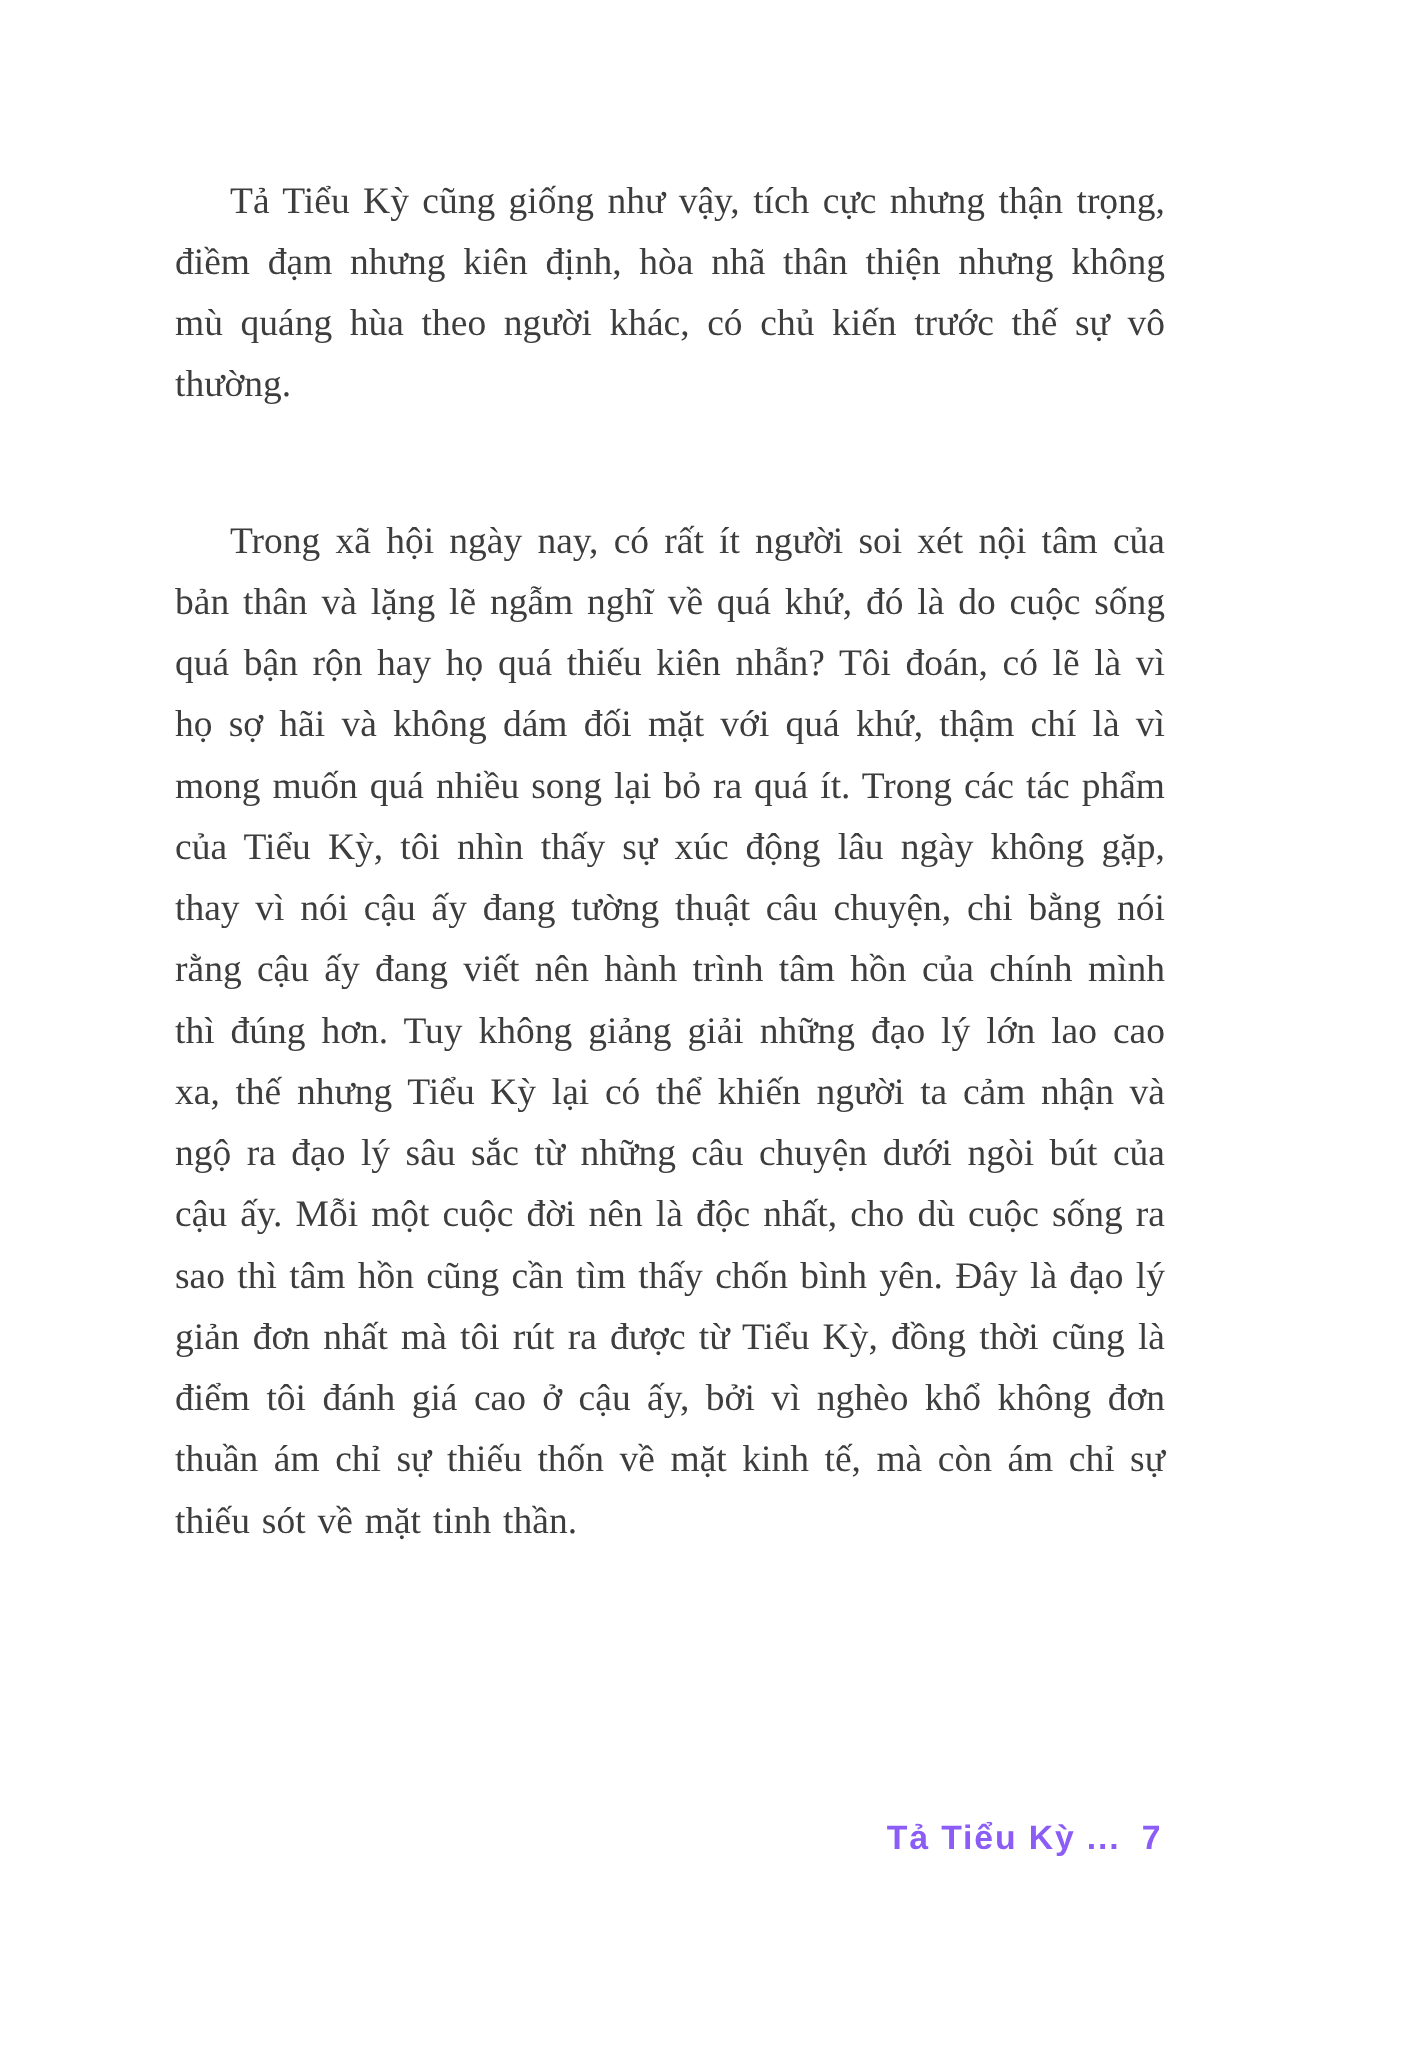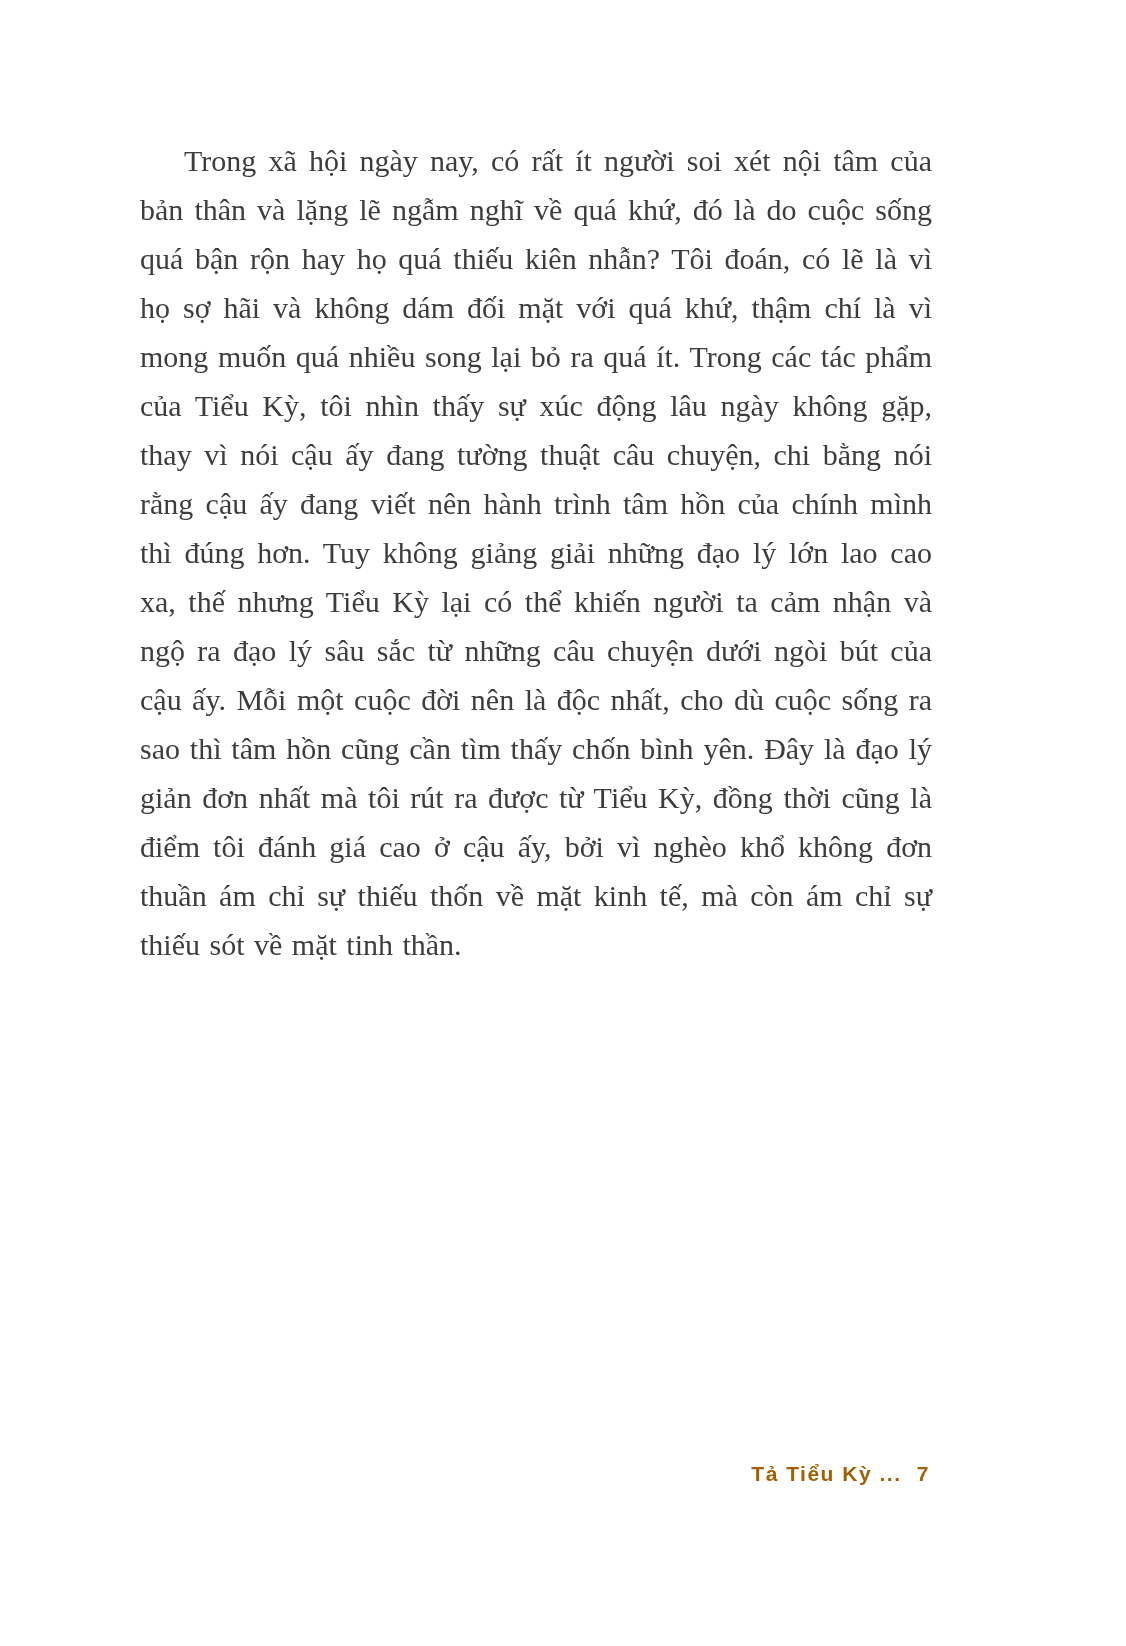--- a/index.html
+++ b/index.html
@@ -35,34 +35,35 @@
       word-spacing: 2px;
     }
     .text-block p:last-child {
       margin-bottom: 0;
     }
     .page-footer {
       position: absolute;
       right: 196px;
       bottom: 160px;
       font-family: "Liberation Sans", sans-serif;
-      font-size: 21px;
+      font-size: 27px;
       font-weight: bold;
-      color: #a16207;
+      color: #8b5cf6;
       letter-spacing: 1.5px;
       white-space: nowrap;
     }
     .page-footer .pgnum {
       margin-left: 8px;
     }
   </style>
 </head>
 <body>
 
 <div class="book-page">
   <div class="text-block">
+    <p>Tả Tiểu Kỳ cũng giống như vậy, tích cực nhưng thận trọng, điềm đạm nhưng kiên định, hòa nhã thân thiện nhưng không mù quáng hùa theo người khác, có chủ kiến trước thế sự vô thường.</p>
     <p>Trong xã hội ngày nay, có rất ít người soi xét nội tâm của bản thân và lặng lẽ ngẫm nghĩ về quá khứ, đó là do cuộc sống quá bận rộn hay họ quá thiếu kiên nhẫn? Tôi đoán, có lẽ là vì họ sợ hãi và không dám đối mặt với quá khứ, thậm chí là vì mong muốn quá nhiều song lại bỏ ra quá ít. Trong các tác phẩm của Tiểu Kỳ, tôi nhìn thấy sự xúc động lâu ngày không gặp, thay vì nói cậu ấy đang tường thuật câu chuyện, chi bằng nói rằng cậu ấy đang viết nên hành trình tâm hồn của chính mình thì đúng hơn. Tuy không giảng giải những đạo lý lớn lao cao xa, thế nhưng Tiểu Kỳ lại có thể khiến người ta cảm nhận và ngộ ra đạo lý sâu sắc từ những câu chuyện dưới ngòi bút của cậu ấy. Mỗi một cuộc đời nên là độc nhất, cho dù cuộc sống ra sao thì tâm hồn cũng cần tìm thấy chốn bình yên. Đây là đạo lý giản đơn nhất mà tôi rút ra được từ Tiểu Kỳ, đồng thời cũng là điểm tôi đánh giá cao ở cậu ấy, bởi vì nghèo khổ không đơn thuần ám chỉ sự thiếu thốn về mặt kinh tế, mà còn ám chỉ sự thiếu sót về mặt tinh thần.</p>
   </div>
   <div class="page-footer">
     <span>Tả Tiểu Kỳ ...</span>
     <span class="pgnum">7</span>
   </div>
 </div>
 
 </body></html>

